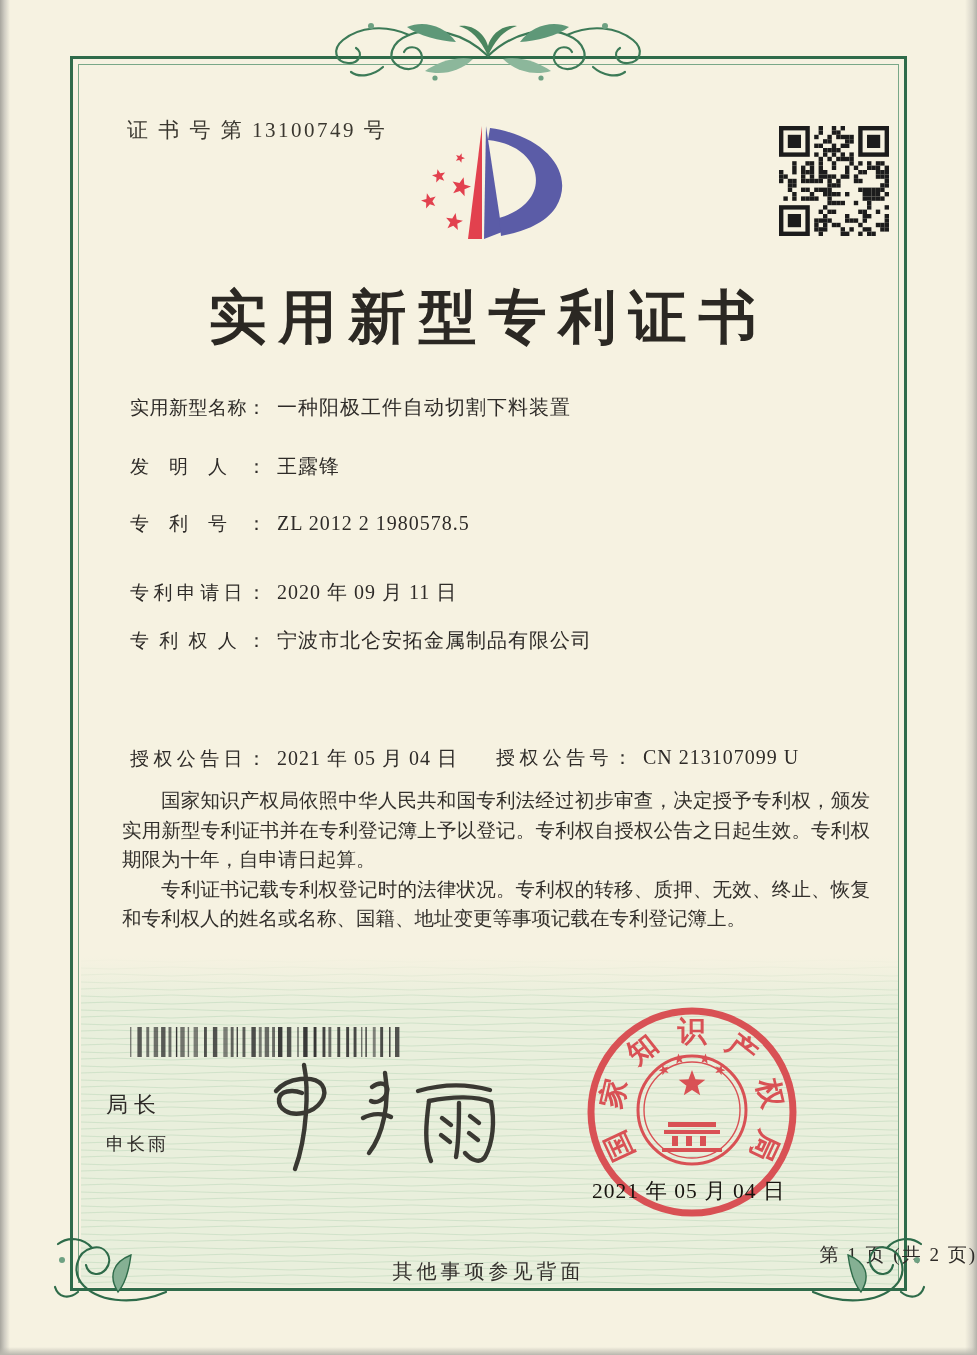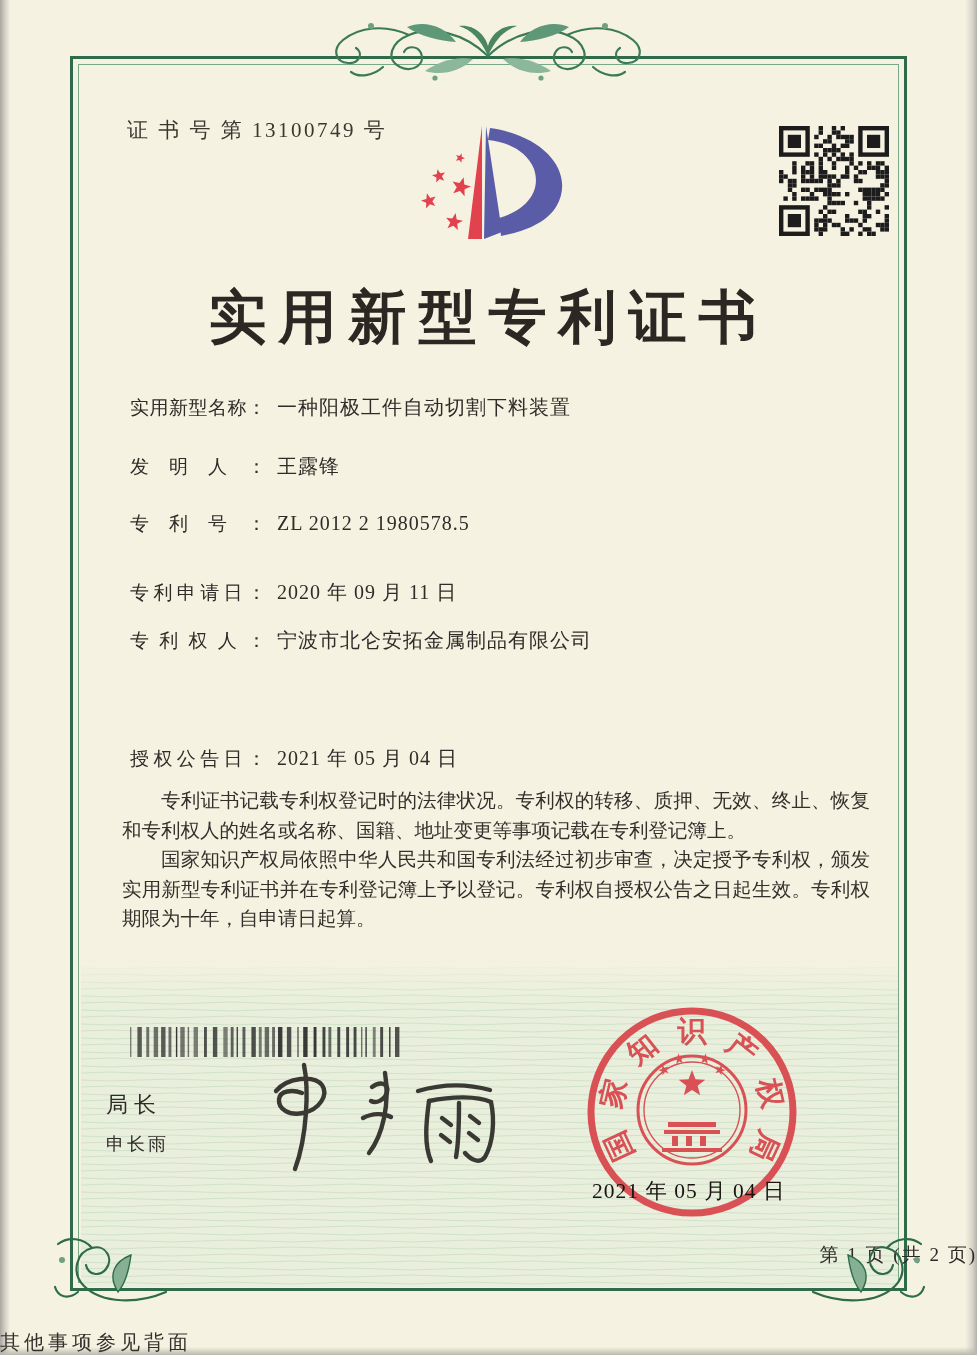--- a/index.html
+++ b/index.html
@@ -26,21 +26,21 @@
   .row2{left:488px;}
   .paras{left:122px;top:786px;width:748px;font-size:19.5px;line-height:29.5px;color:#33302c;z-index:2;text-align:justify;}
   .paras p{margin:0;text-indent:2em;}
   .barcode{left:130px;top:1027px;z-index:2;}
   .director-title{left:106px;top:1090px;font-size:22px;color:#2e2b28;letter-spacing:6px;z-index:2;text-align:center;}
   .director-name{left:106px;top:1132px;font-size:18px;color:#2e2b28;letter-spacing:3px;z-index:2;}
   .signature{left:252px;top:1055px;z-index:2;}
   .seal{left:584px;top:1004px;z-index:3;opacity:.93;}
   .seal-date{left:592px;top:1176px;width:220px;font-size:21.5px;color:#17140f;letter-spacing:1px;z-index:4;white-space:nowrap;}
   .page-footer{left:0;right:0;top:1242px;text-align:right;font-size:19px;color:#2e2b28;letter-spacing:2px;z-index:2;}
-  .back-note{left:0;right:0;top:1329px;font-size:20px;color:#33302c;letter-spacing:4px;z-index:2;}
+  .back-note{left:0;right:0;top:1258px;text-align:center;font-size:20px;color:#33302c;letter-spacing:4px;z-index:2;}
   .ornament-top{left:323px;top:4px;z-index:2;}
   .flourish-bl{left:46px;top:1234px;z-index:4;}
   .flourish-br{left:811px;top:1234px;z-index:4;}
 </style>
 </head>
 <body>
 
 <div id="page">
 
   <div class="abs edge-left"></div>
@@ -356,24 +356,28 @@
     <span class="field-value">2020 年 09 月 11 日</span>
   </div>
   <div class="abs field-row" style="top:627px">
     <span class="field-label">专利权人：</span>
     <span class="field-value">宁波市北仑安拓金属制品有限公司</span>
   </div>
   <div class="abs field-row" style="top:745px">
     <span class="field-label">授权公告日：</span>
     <span class="field-value">2021 年 05 月 04 日</span>
   </div>
+  <div class="abs field-row row2" style="top:745px">
+    <span class="field-label">授权公告号：</span>
+    <span class="field-value">CN 213107099 U</span>
+  </div>
 
   <div class="abs paras">
+    <p>国家知识产权局依照中华人民共和国专利法经过初步审查，决定授予专利权，颁发实用新型专利证书并在专利登记簿上予以登记。专利权自授权公告之日起生效。专利权期限为十年，自申请日起算。</p>
     <p>专利证书记载专利权登记时的法律状况。专利权的转移、质押、无效、终止、恢复和专利权人的姓名或名称、国籍、地址变更等事项记载在专利登记簿上。</p>
-    <p>国家知识产权局依照中华人民共和国专利法经过初步审查，决定授予专利权，颁发实用新型专利证书并在专利登记簿上予以登记。专利权自授权公告之日起生效。专利权期限为十年，自申请日起算。</p>
   </div>
 
   <svg class="abs barcode" width="272" height="30">
       <rect x="0" y="0" width="1.4" height="30" fill="#2b2b2b" opacity="0.57"></rect>
       <rect x="7.4" y="0" width="4.4" height="30" fill="#2b2b2b" opacity="0.76"></rect>
       <rect x="16.3" y="0" width="2.9" height="30" fill="#2b2b2b" opacity="0.65"></rect>
       <rect x="23.7" y="0" width="4.4" height="30" fill="#2b2b2b" opacity="0.65"></rect>
       <rect x="31.099999999999998" y="0" width="4.4" height="30" fill="#2b2b2b" opacity="0.76"></rect>
       <rect x="38.5" y="0" width="2.9" height="30" fill="#2b2b2b" opacity="0.67"></rect>
       <rect x="45.900000000000006" y="0" width="1.4" height="30" fill="#2b2b2b" opacity="0.94"></rect>

